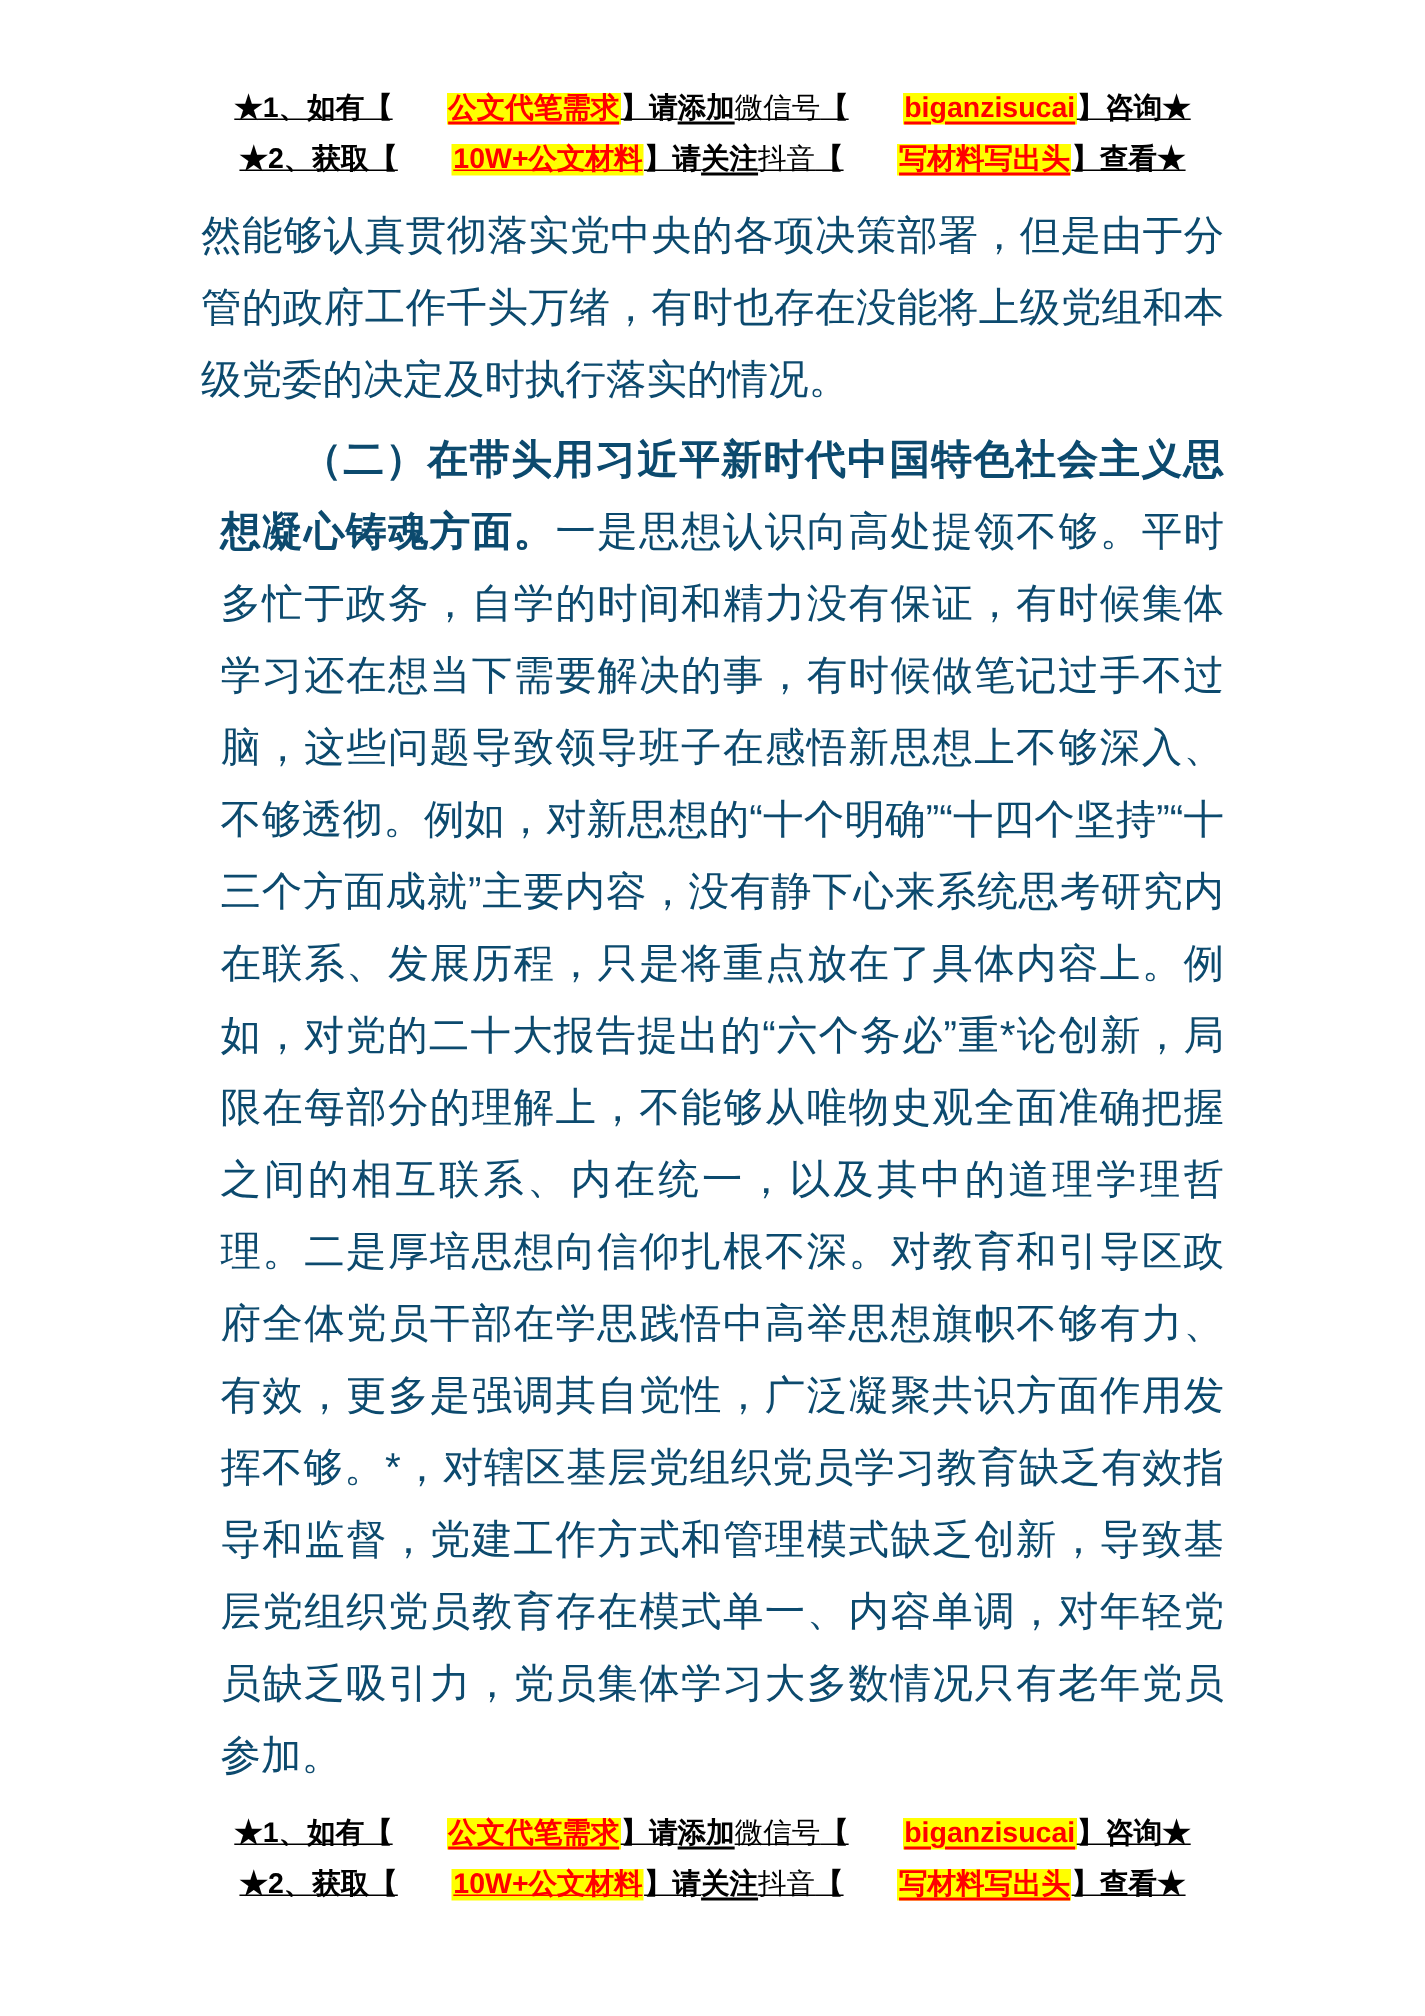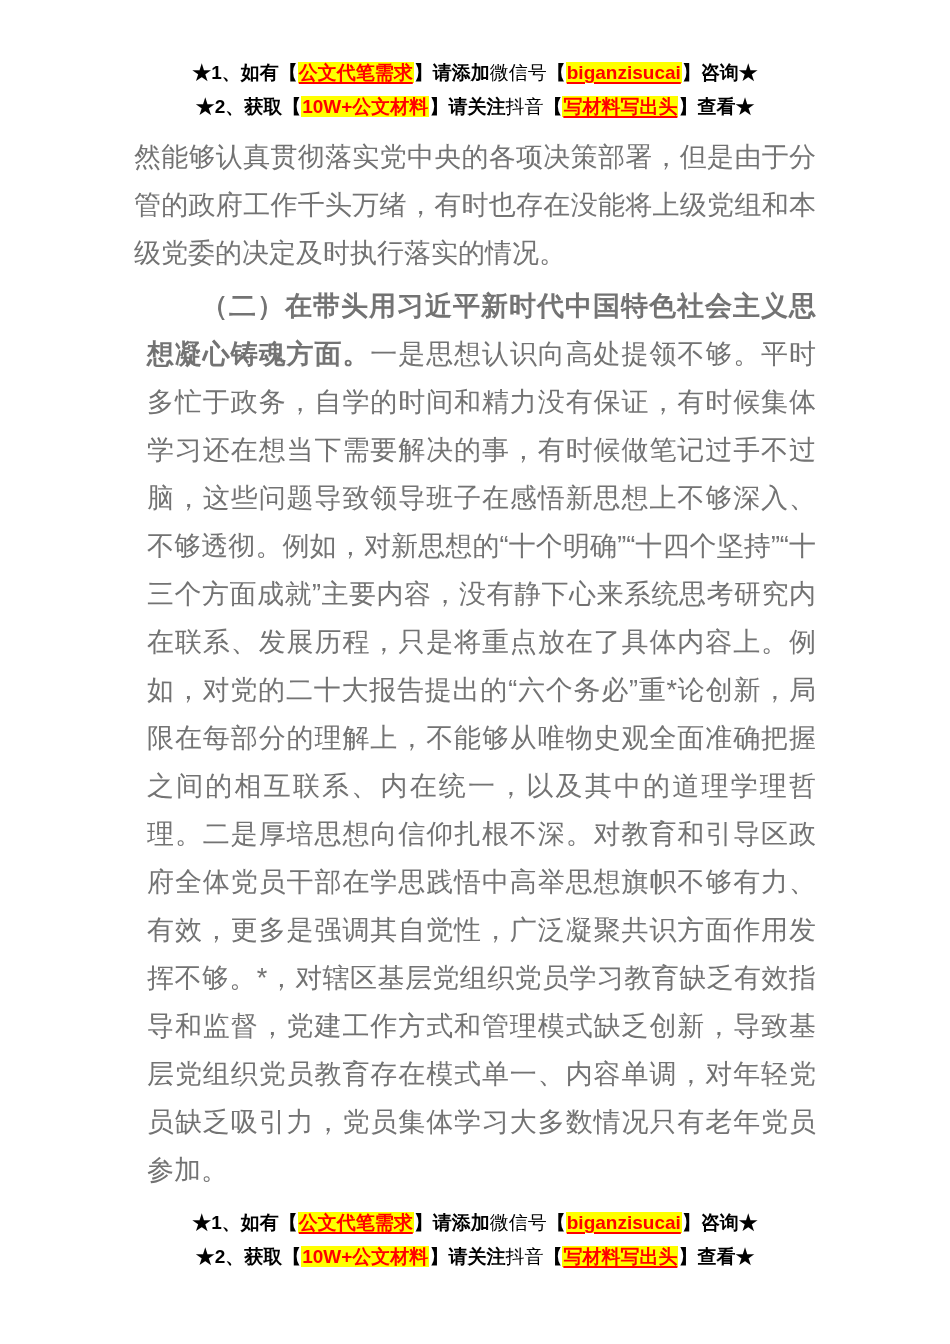--- a/index.html
+++ b/index.html
@@ -21,47 +21,48 @@
   
   .notice {
     text-align: center;
     font-size: 19px;
     line-height: 34px;
     font-weight: 700;
     white-space: nowrap;
   }
   .notice-top { padding-top: 56px; }
   .notice-bottom { margin-top: 12px; }
-  .seg { font-weight: 700; }
+  .seg { font-weight: 700; text-decoration: underline; }
   .seg.n { font-weight: 400; }
   .seg.hl {
     color: #ff0000;
     background: #ffff00;
     padding: 0 1px;
+    margin-left: 36px;
   }
   .seg.rl {
     text-decoration: underline;
     text-decoration-color: #ff0000;
     text-decoration-thickness: 2px;
     text-underline-offset: 3px;
   }
   .seg.ul {
     text-decoration-color: #000000;
     text-decoration-thickness: 2px;
     text-underline-offset: 3px;
   }
   
   .doc-body {
     width: 682px;
     margin: 9px auto 0 auto;
     font-size: 27px;
     line-height: 48px;
     text-align: justify;
     text-justify: inter-ideograph;
-    color: #737373;
+    color: #0c4a6e;
   }
   .doc-body p {
     margin: 0;
     word-break: break-all;
   }
   .doc-body p.indent {
     text-indent: 2em;
     margin-top: 5px;
     margin-left: 13px;
   }

